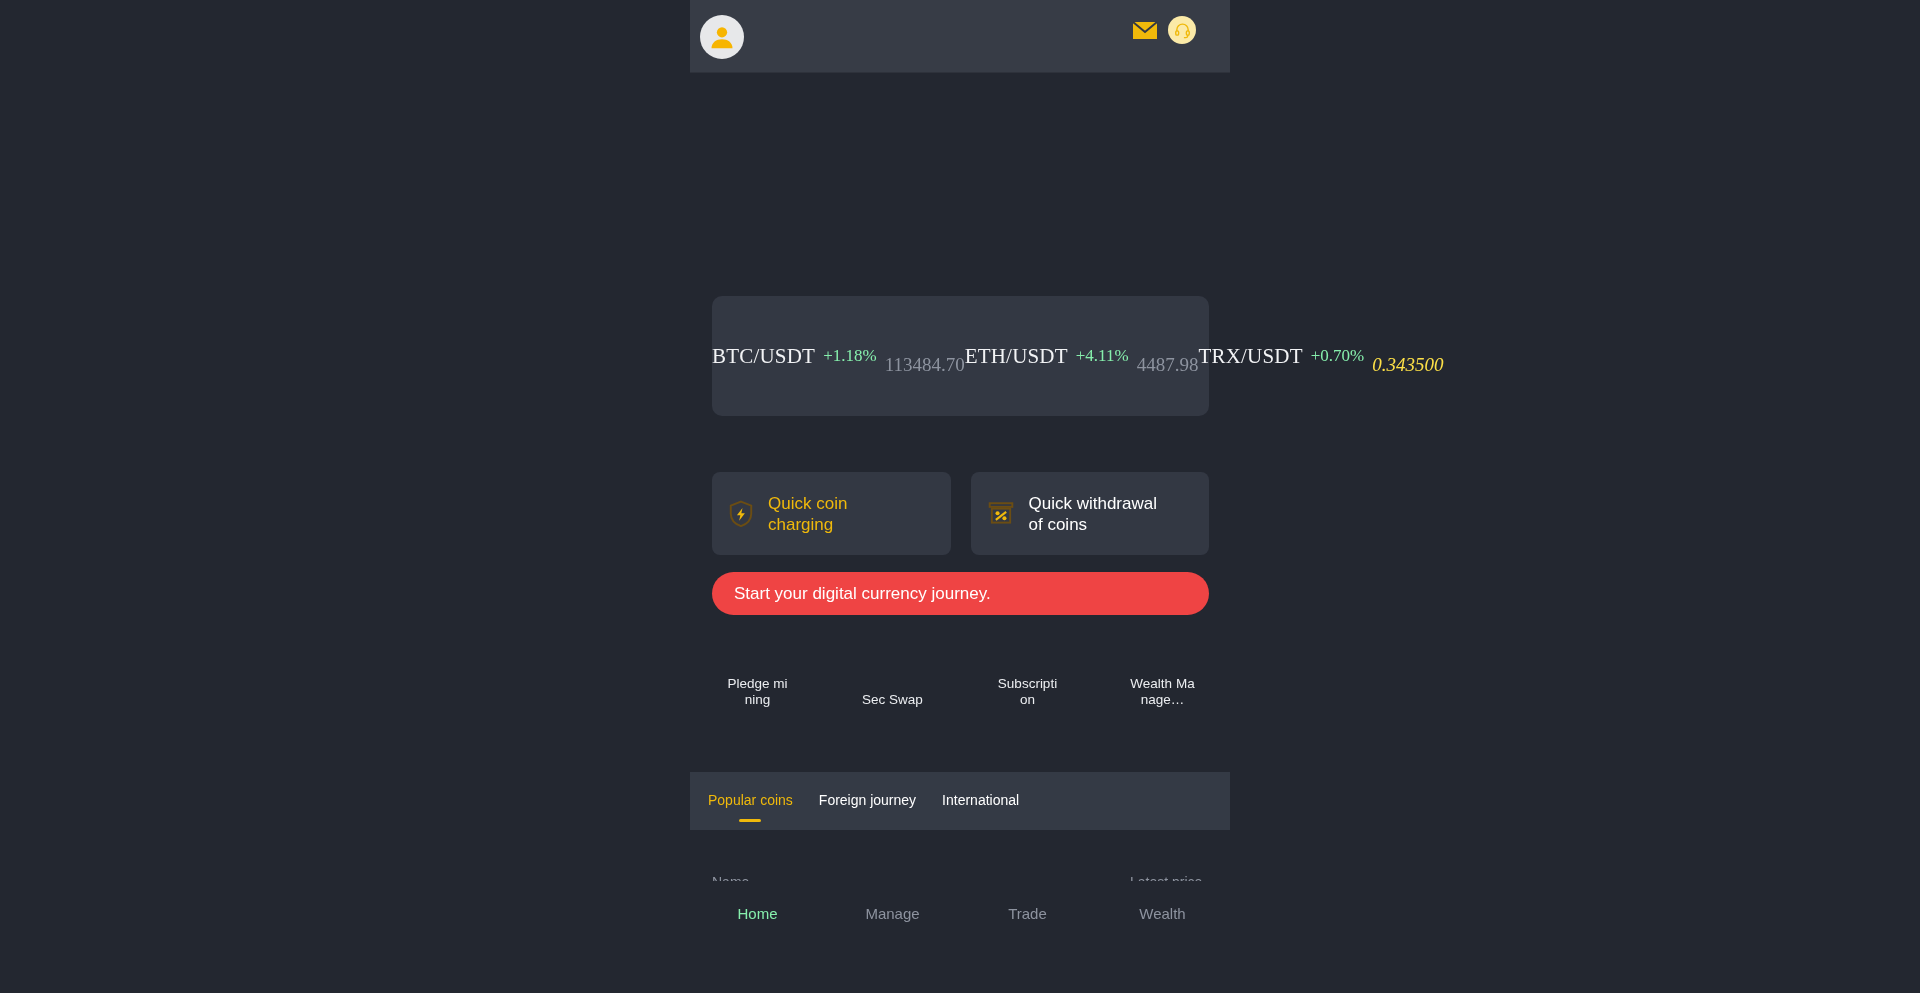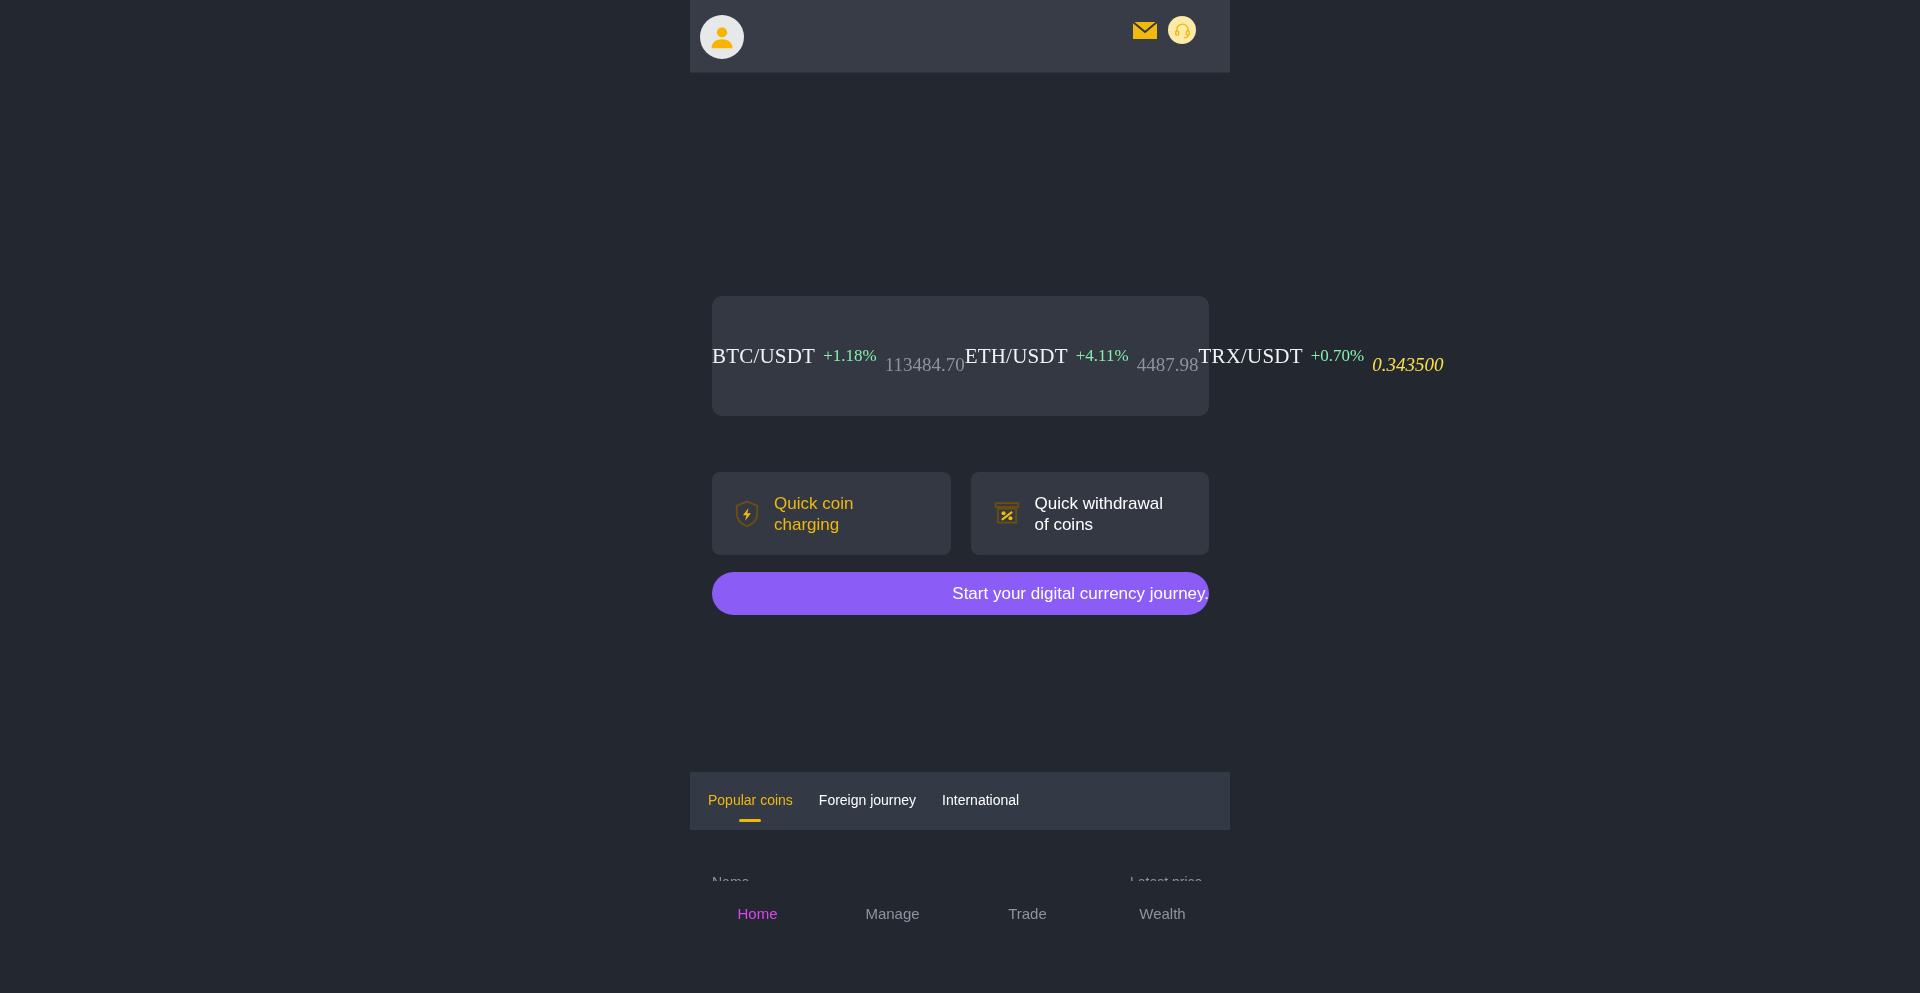--- a/index.html
+++ b/index.html
@@ -78,32 +78,32 @@
   .quick-row {
     position:absolute; left:22px; top:472px;
     width:497px; height:83px;
     display:flex; gap:20px;
   }
   .quick-btn {
     flex:1;
     background:#333843;
     border-radius:8px;
     display:flex; align-items:center;
-    padding-left:22px; gap:14px;
+    padding-left:16px; gap:14px;
   }
   .quick-label { font-size:17px; line-height:21px; color:#ffffff; max-width:130px; }
   .quick-label.amber { color:#f0b90b; }
 
   
   .banner {
     position:absolute; left:22px; top:572px;
     width:497px; height:43px;
-    background:#8b5cf6;
+    background:#ef4444;
     border-radius:22px;
-    display:flex; align-items:center; justify-content:flex-end;
+    display:flex; align-items:center; justify-content:flex-start;
   }
   .banner-text { font-size:17px; color:#ffffff; padding-left:22px; }
 
   
   .features {
     position:absolute; left:0; top:640px;
     width:540px; height:90px;
     display:flex;
   }
   .feature {
@@ -160,21 +160,21 @@
     position:absolute; left:0; top:881px;
     width:540px; height:112px;
     background:#232730;
     display:flex; padding-top:24px;
   }
   .nav-item {
     flex:1;
     display:flex; align-items:flex-start; justify-content:center;
     font-size:15px; color:#8d939f;
   }
-  .nav-item.active { color:#d946ef; }
+  .nav-item.active { color:#86efac; }
 </style>
 </head>
 <body>
 
 <div id="app">
 
   <div class="header">
     <div class="avatar">
       <svg width="30" height="30" viewBox="0 0 24 24">
         <circle cx="12" cy="8.2" r="4.1" fill="#f7b500"></circle>
@@ -236,20 +236,34 @@
         <path d="M17.8 11 L8.2 18.4" stroke="#f0b90b" stroke-width="2"></path>
       </svg>
       <span class="quick-label">Quick withdrawal of coins</span>
     </div>
   </div>
 
   <div class="banner">
     <span class="banner-text">Start your digital currency journey.</span>
   </div>
 
+  <div class="features">
+    <div class="feature">
+      <span class="feature-label">Pledge mining</span>
+    </div>
+    <div class="feature">
+      <span class="feature-label">Sec Swap</span>
+    </div>
+    <div class="feature">
+      <span class="feature-label">Subscription</span>
+    </div>
+    <div class="feature">
+      <span class="feature-label">Wealth Manage…</span>
+    </div>
+  </div>
 
   <div class="tabs">
     <div class="tab active">Popular coins</div>
     <div class="tab">Foreign journey</div>
     <div class="tab">International</div>
   </div>
 
   <div class="table-wrap">
     <div class="table-head">
       <span class="th th-name">Name</span>

